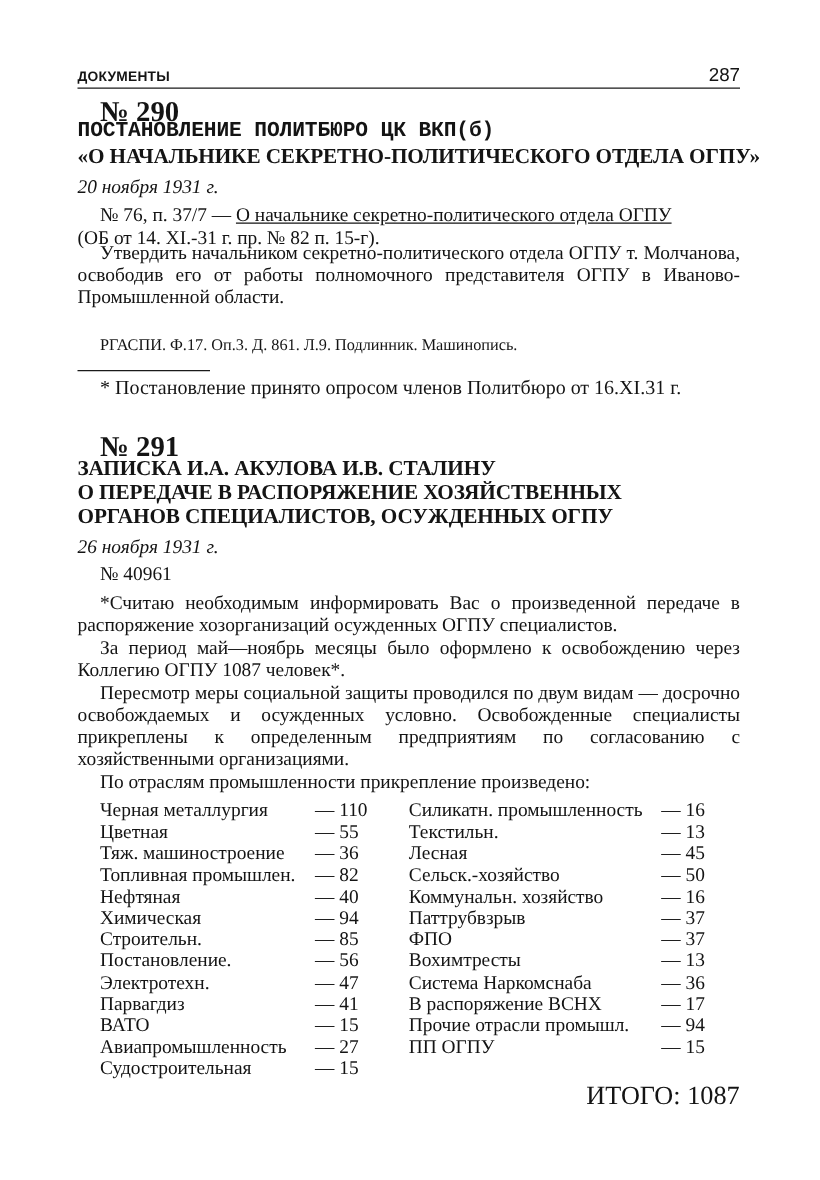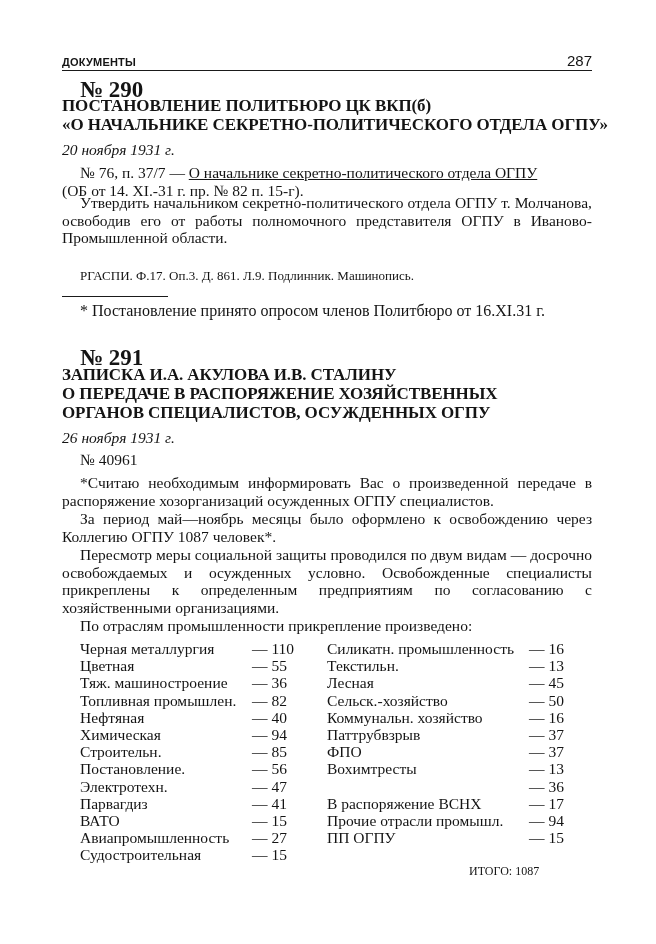--- a/index.html
+++ b/index.html
@@ -14,34 +14,34 @@
   .para { position: absolute; left: 0; width: 530px; font-size: 15.5px; line-height: 17.6px; text-align: justify; }
   .ref-line { position: absolute; left: 18px; font-size: 15.5px; white-space: nowrap; }
   .u { text-decoration: underline; }
   .archive { position: absolute; left: 18px; font-size: 13px; }
   .fn-rule { position: absolute; left: 0; width: 106px; border-top: 1.2px solid #1a1a1a; }
   .footnote { position: absolute; left: 18px; font-size: 16px; }
   .tbl { position: absolute; font-size: 15.5px; line-height: 17.2px; }
   .tbl .row { position: relative; height: 17.2px; white-space: nowrap; }
   .tbl .name { position: absolute; left: 0; }
   .tbl .val { position: absolute; }
-  .total { position: absolute; font-size: 12px; }
+  .total { position: absolute; font-size: 21px; }
 </style>
 </head>
 <body>
 
 <div class="page">
 
   <div class="running-head">
     <span class="sect">ДОКУМЕНТЫ</span>
     <span class="pgno">287</span>
   </div>
 
   <div class="doc-no" style="top:77px;">№ 290</div>
-  <div class="title" style="top:97px;">ПОСТАНОВЛЕНИЕ ПОЛИТБЮРО ЦК ВКП(б)</div>
+  <div class="title" style="top:97px;font-family:Liberation Mono, monospace;">ПОСТАНОВЛЕНИЕ ПОЛИТБЮРО ЦК ВКП(б)</div>
   <div class="title" style="top:116px;">«О НАЧАЛЬНИКЕ СЕКРЕТНО-ПОЛИТИЧЕСКОГО ОТДЕЛА ОГПУ»</div>
   <div class="date" style="top:141px;">20 ноября 1931 г.</div>
 
   <div class="ref-line" style="top:164px;">
     <span>№ 76, п. 37/7 — </span><span class="u">О начальнике секретно-политического отдела ОГПУ</span>
   </div>
   <div class="ref-line" style="top:182px; left:0;">(ОБ от 14. XI.-31 г. пр. № 82 п. 15-г).</div>
 
   <div class="para" style="top:194px; text-indent:18px;">Утвердить начальником секретно-политического отдела ОГПУ т. Молчанова, освободив его от работы полномочного представителя ОГПУ в Иваново-Промышленной области.</div>
 
@@ -144,20 +144,21 @@
       </div>
     <div class="row">
         <span class="name">ФПО</span>
         <span class="val" style="left:202px;">— 37</span>
       </div>
     <div class="row">
         <span class="name">Вохимтресты</span>
         <span class="val" style="left:202px;">— 13</span>
       </div>
     <div class="row">
+        <span class="name">Система Наркомснаба</span>
         <span class="val" style="left:202px;">— 36</span>
       </div>
     <div class="row">
         <span class="name">В распоряжение ВСНХ</span>
         <span class="val" style="left:202px;">— 17</span>
       </div>
     <div class="row">
         <span class="name">Прочие отрасли промышл.</span>
         <span class="val" style="left:202px;">— 94</span>
       </div>

